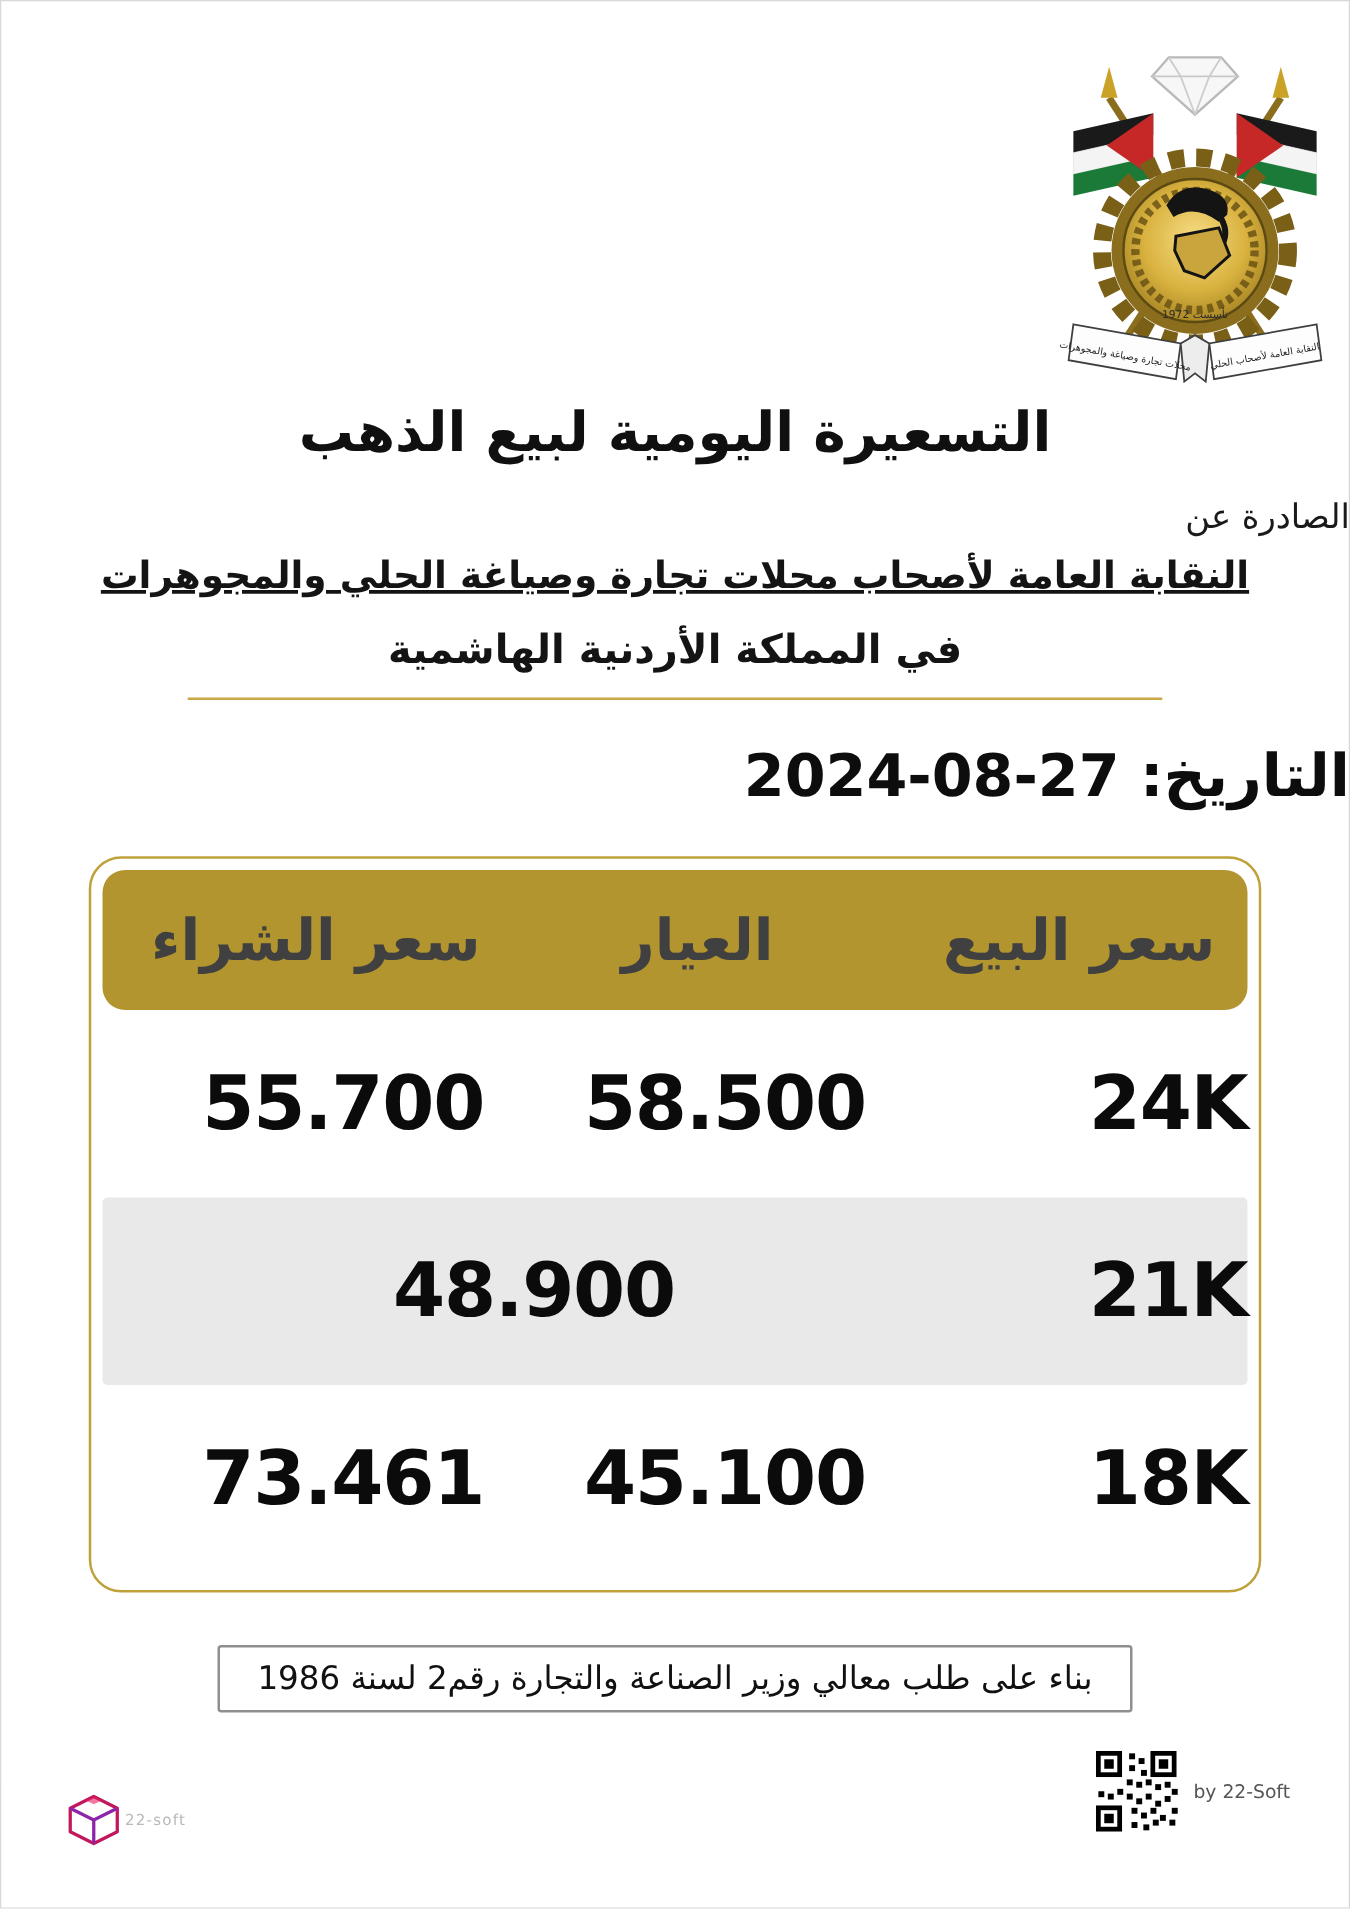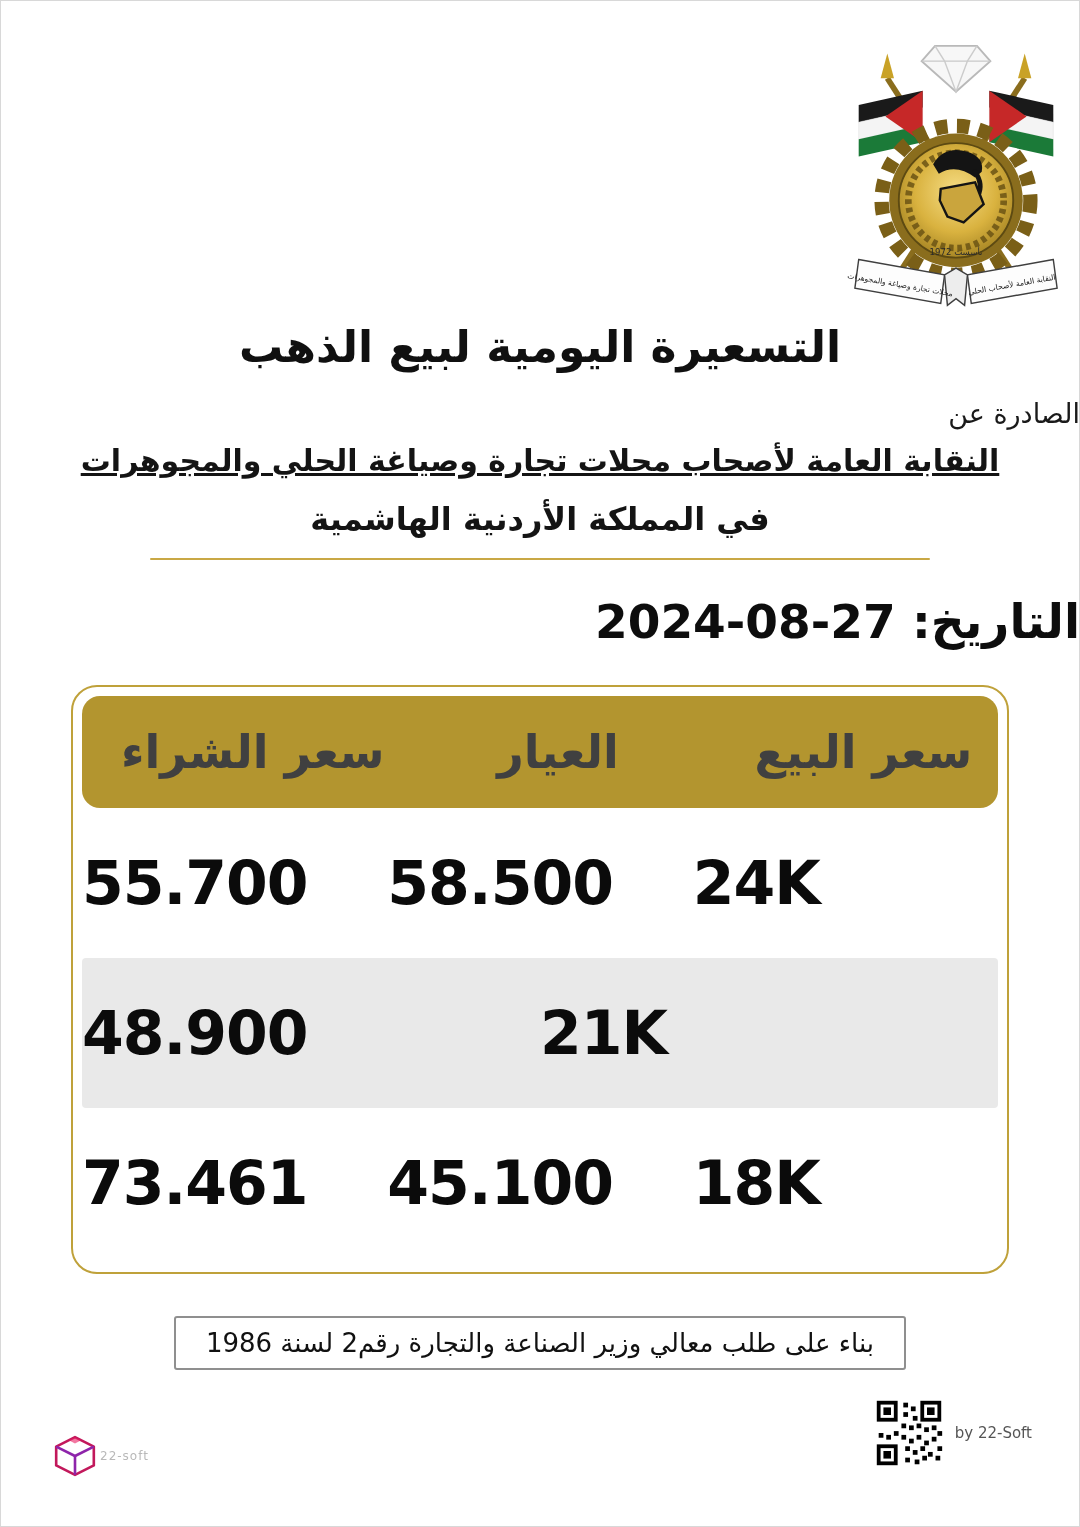--- a/index.html
+++ b/index.html
@@ -43,21 +43,21 @@
     display:flex;border-radius:18px;height:112px;align-items:center;
   }
   .pt-header .cell{
     flex:1;text-align:center;font-size:46px;font-weight:800;color:#404040;margin-left:36px;
   }
   .pt-row{
     display:flex;height:150px;align-items:center;
   }
   .pt-row.alt{background:#e9e9e9;border-radius:4px;}
   .pt-row .cell{
-    flex:1;text-align:left;font-size:60px;font-weight:800;color:#0b0b0b;
+    flex:1;text-align:right;font-size:60px;font-weight:800;color:#0b0b0b;
     letter-spacing:-1px;font-family:"DejaVu Sans", sans-serif;
   }
   
   .note-box{
     width:fit-content;margin:42px auto 0;
     border:2px solid #8f8f8f;border-radius:3px;
     padding:10px 30px;font-size:26px;color:#111;direction:rtl;text-align:center;
   }
   
   .brand-corner{

